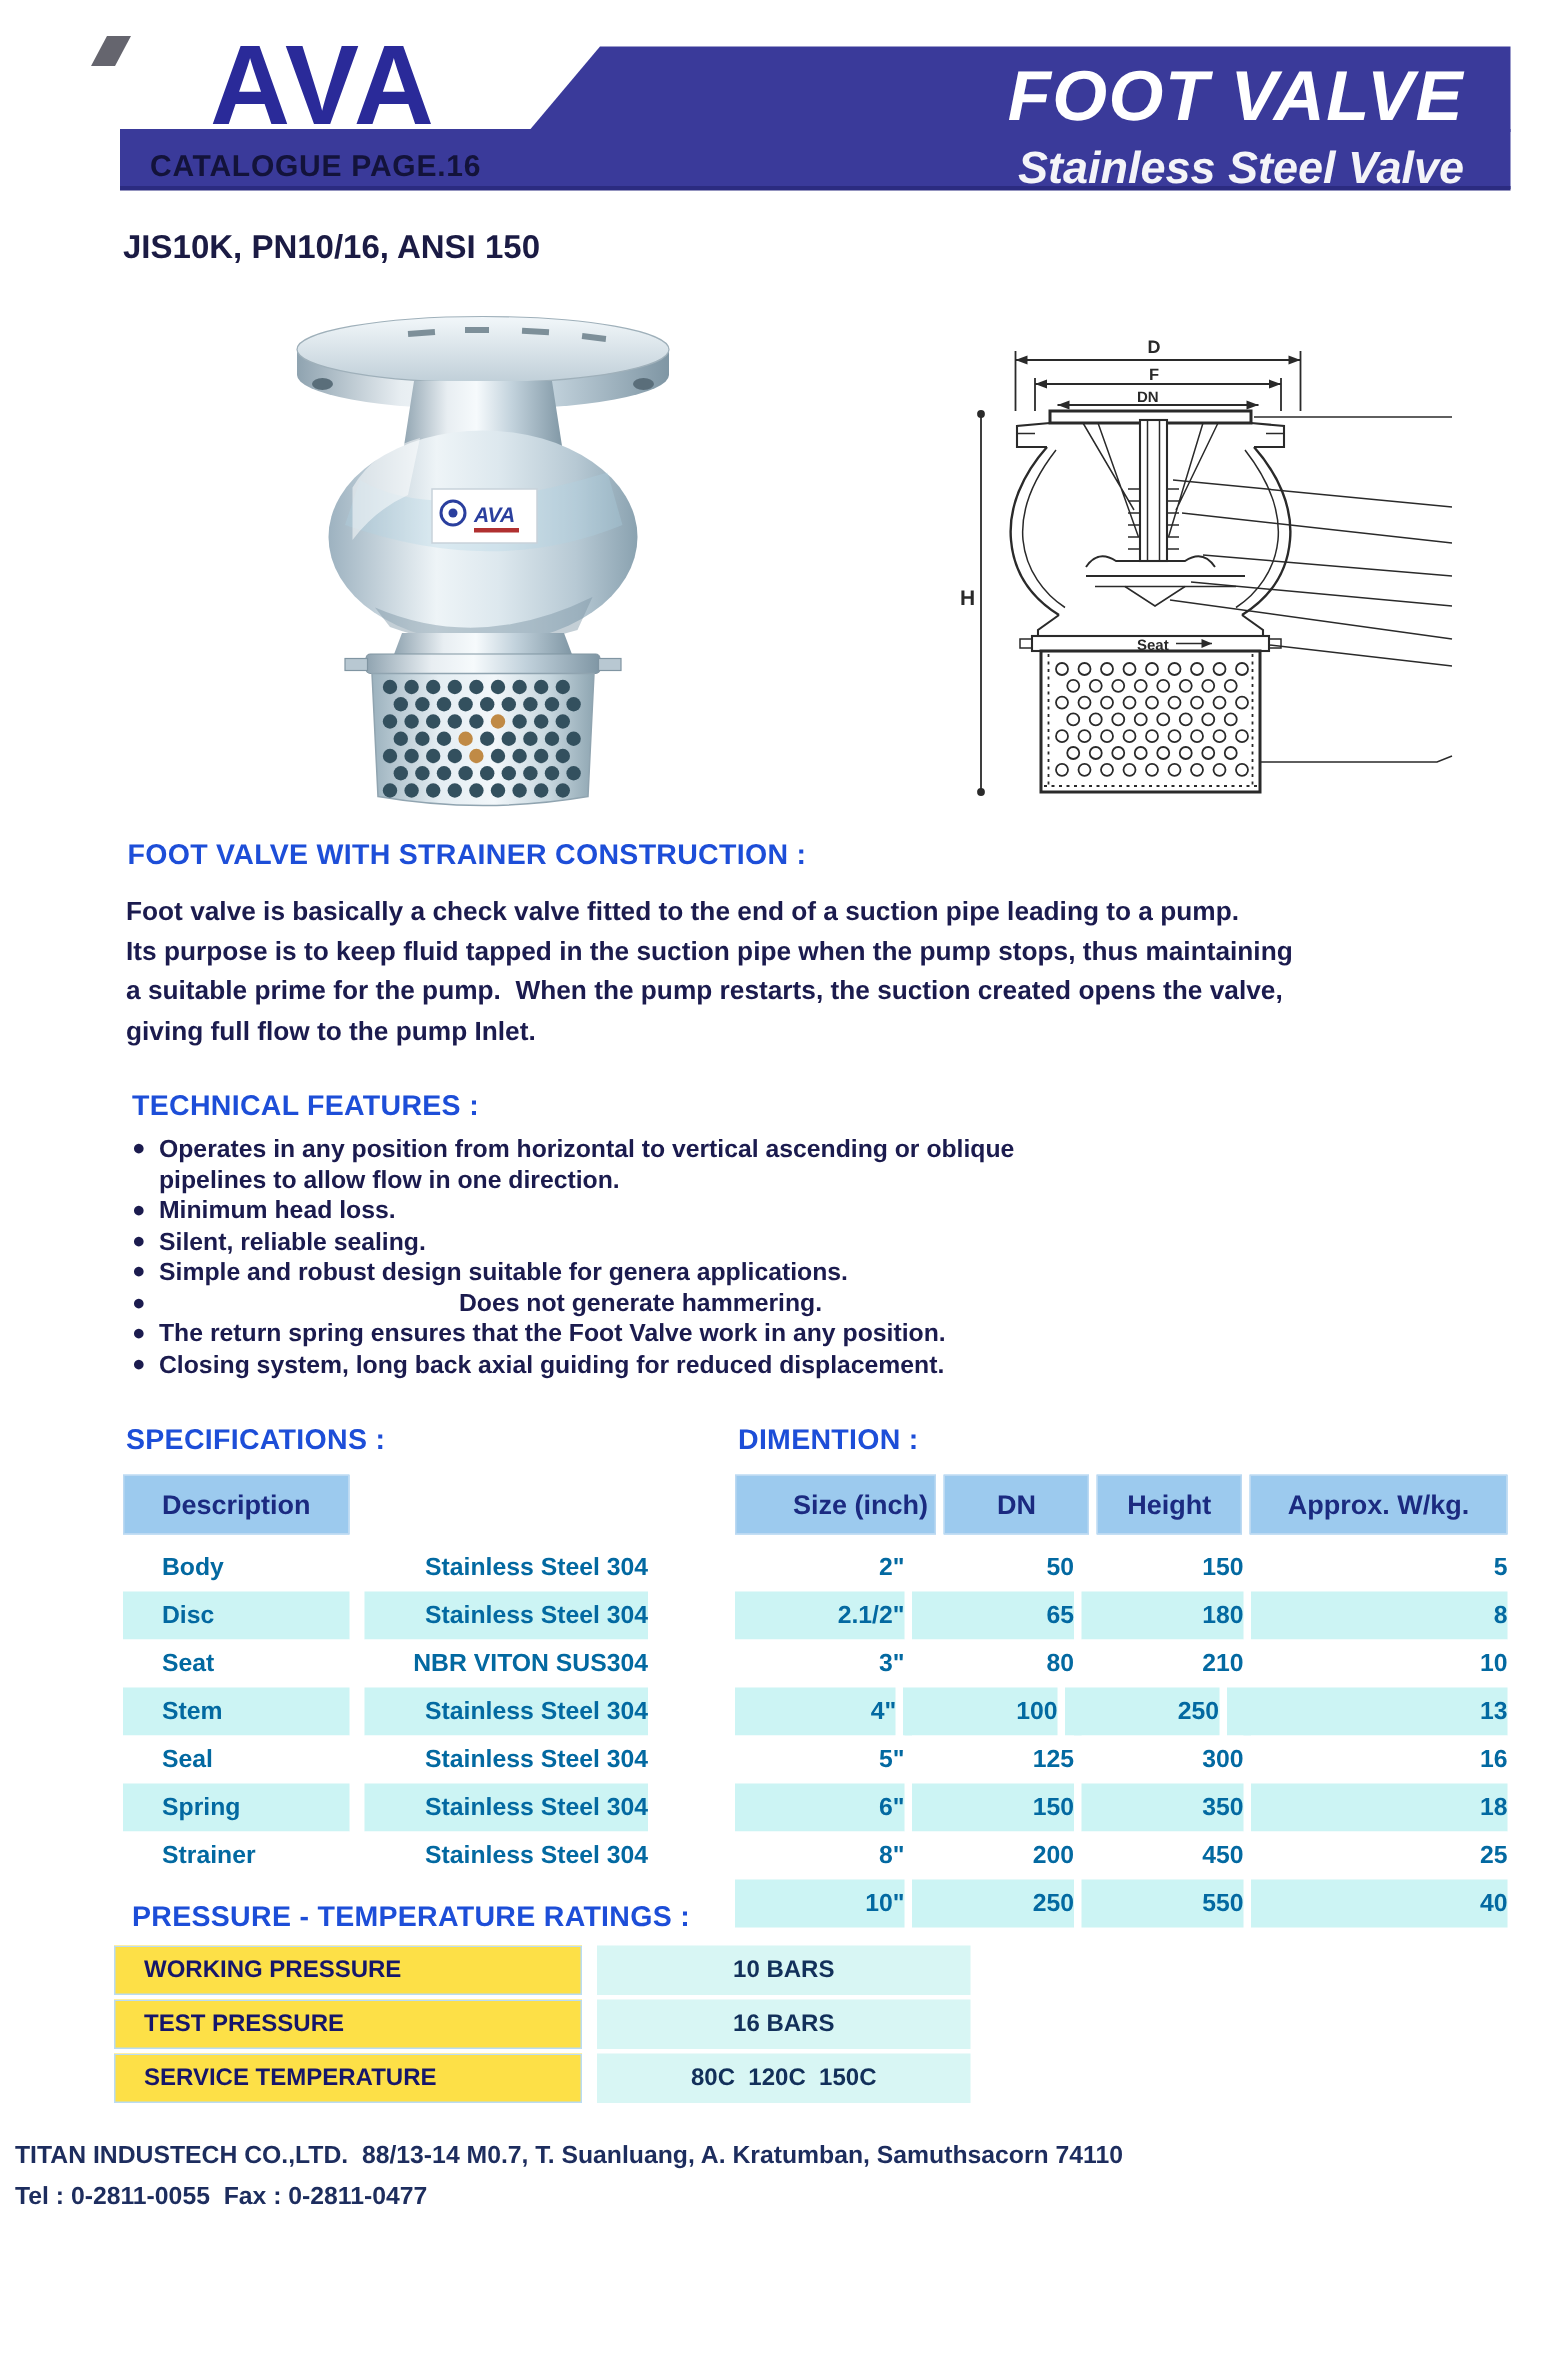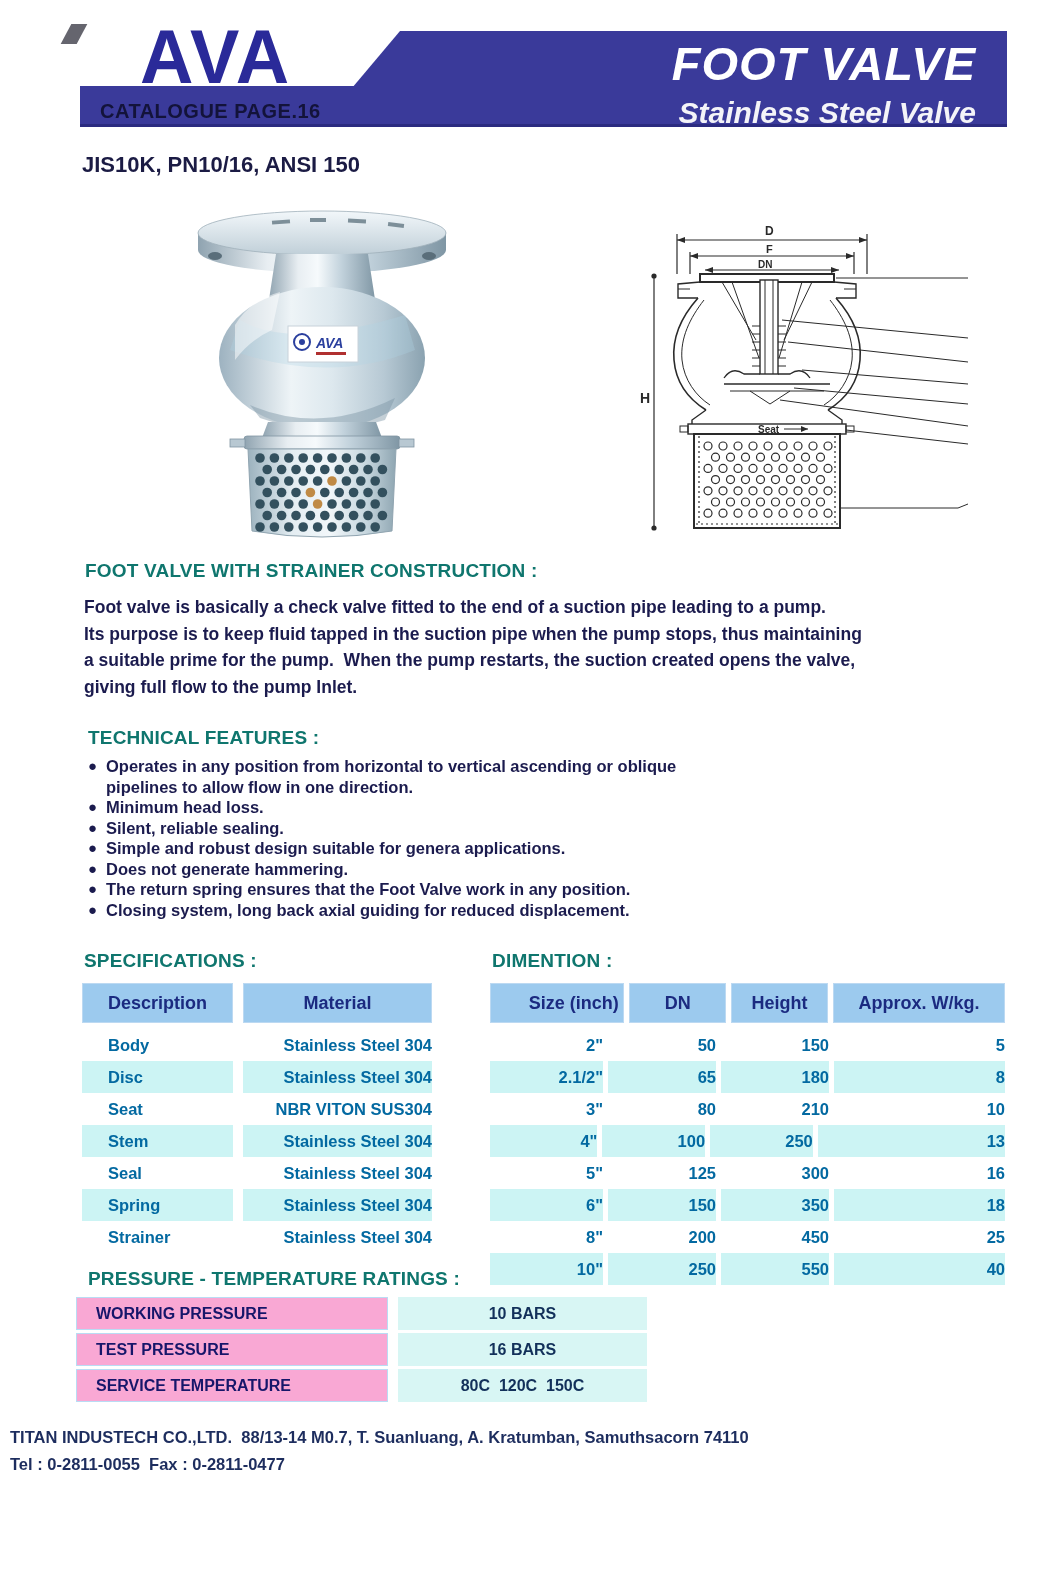--- a/index.html
+++ b/index.html
@@ -13,40 +13,40 @@
     left:140px;top:14px;font-size:74px;font-weight:800;color:#2a2a99;
     letter-spacing:2px;transform:scaleY(1.02);
   }
   .corner-mark{left:66px;top:24px;width:16px;height:20px;background:#4a4a55;
     transform:skewX(-28deg);opacity:.85;}
   .catalogue{left:100px;top:100px;font-size:20px;font-weight:700;color:#13133a;letter-spacing:.5px;}
   .title{right:66px;top:36px;font-size:47px;font-weight:800;font-style:italic;color:#ffffff;letter-spacing:1px;}
   .subtitle{right:66px;top:96px;font-size:30px;font-weight:700;font-style:italic;color:#f4f4f8;}
   .standards{left:82px;top:152px;font-size:22px;font-weight:600;color:#1b1b44;}
   
-  .h-orange{font-size:19px;font-weight:800;color:#0f766e;letter-spacing:.2px;}
+  .h-orange{font-size:19px;font-weight:800;color:#1d4ed8;letter-spacing:.2px;}
   
   .construction-text{left:84px;top:594px;width:760px;font-size:17.5px;font-weight:700;
     color:#1b1b4e;line-height:26.5px;white-space:pre;}
   
   .features{left:88px;top:756px;width:660px;color:#1b1b4e;}
   .feat-item{display:flex;font-size:16.5px;font-weight:700;line-height:20.5px;margin-bottom:0;}
   .feat-bullet{width:18px;flex:0 0 18px;font-size:15px;}
   
   .tbl-head-cell{background:#9ccaee;color:#1b2a80;font-weight:800;font-size:18px;
     text-align:center;height:40px;line-height:40px;box-shadow:0 0 0 1px #bcd9f2 inset;}
   .row{display:flex;border-radius:15px;}
   .cell{height:32px;line-height:32px;font-size:16.5px;font-weight:700;color:#0369a1;}
   .cell.center{text-align:right;}
   .cell.padl{padding-left:26px;box-sizing:border-box;}
   .r-even{background:#ffffff;}
   .r-odd{background:#ccf4f4;}
   
   .pt-row{display:flex;margin-bottom:3px;}
-  .pt-label{width:312px;height:33px;line-height:33px;background:#f9a8d4;color:#16166a;
+  .pt-label{width:312px;height:33px;line-height:33px;background:#fde047;color:#16166a;
     font-weight:800;font-size:16px;padding-left:20px;box-sizing:border-box;box-shadow:0 0 0 1px #b9dcf4 inset;}
   .pt-value{width:249px;height:33px;line-height:33px;background:#d8f6f4;color:#12305a;
     font-weight:800;font-size:16px;text-align:center;margin-left:10px;white-space:pre;}
   
   .footer-line{left:10px;font-size:16.5px;font-weight:700;color:#1d2d5e;white-space:pre;}
   svg text{font-family:"Liberation Sans",sans-serif;}
 </style>
 </head>
 <body>
 
@@ -366,37 +366,36 @@
       <div class="feat-item">
         <div class="feat-bullet">●</div>
         <div class="" style="flex: 1 1 0%;">Silent, reliable sealing.</div>
       </div>
       <div class="feat-item">
         <div class="feat-bullet">●</div>
         <div class="" style="flex: 1 1 0%;">Simple and robust design suitable for genera applications.</div>
       </div>
       <div class="feat-item">
         <div class="feat-bullet">●</div>
-        <div class="" style="flex: 1 1 0%;">Does not generate hammering.</div>
+        <div class="" style="flex: 1 1 0%; text-align: center;">Does not generate hammering.</div>
       </div>
       <div class="feat-item">
         <div class="feat-bullet">●</div>
         <div class="" style="flex: 1 1 0%;">The return spring ensures that the Foot Valve work in any position.</div>
       </div>
       <div class="feat-item">
         <div class="feat-bullet">●</div>
         <div class="" style="flex: 1 1 0%;">Closing system, long back axial guiding for reduced displacement.</div>
       </div>
     </div>
 
   <div class="abs h-orange" style="left:84px;top:950px;">SPECIFICATIONS :</div>
   <div class="abs" style="left:82px;top:983px;width:350px;">
     <div class="row">
       <div class="tbl-head-cell" style="width:151px;margin-right:10px;">Description</div>
-      <div class="tbl-head-cell" style="width:189px;">Material</div>
     </div>
     <div style="height:6px;"></div>
     <div id="spec-body">
         <div class="row">
           <div class="cell padl r-even" style="width: 151px; margin-right: 10px;">Body</div>
           <div class="cell center r-even" style="width: 189px;">Stainless Steel 304</div>
         </div>
         <div class="row">
           <div class="cell padl r-odd" style="width: 151px; margin-right: 10px;">Disc</div>
           <div class="cell center r-odd" style="width: 189px;">Stainless Steel 304</div>

